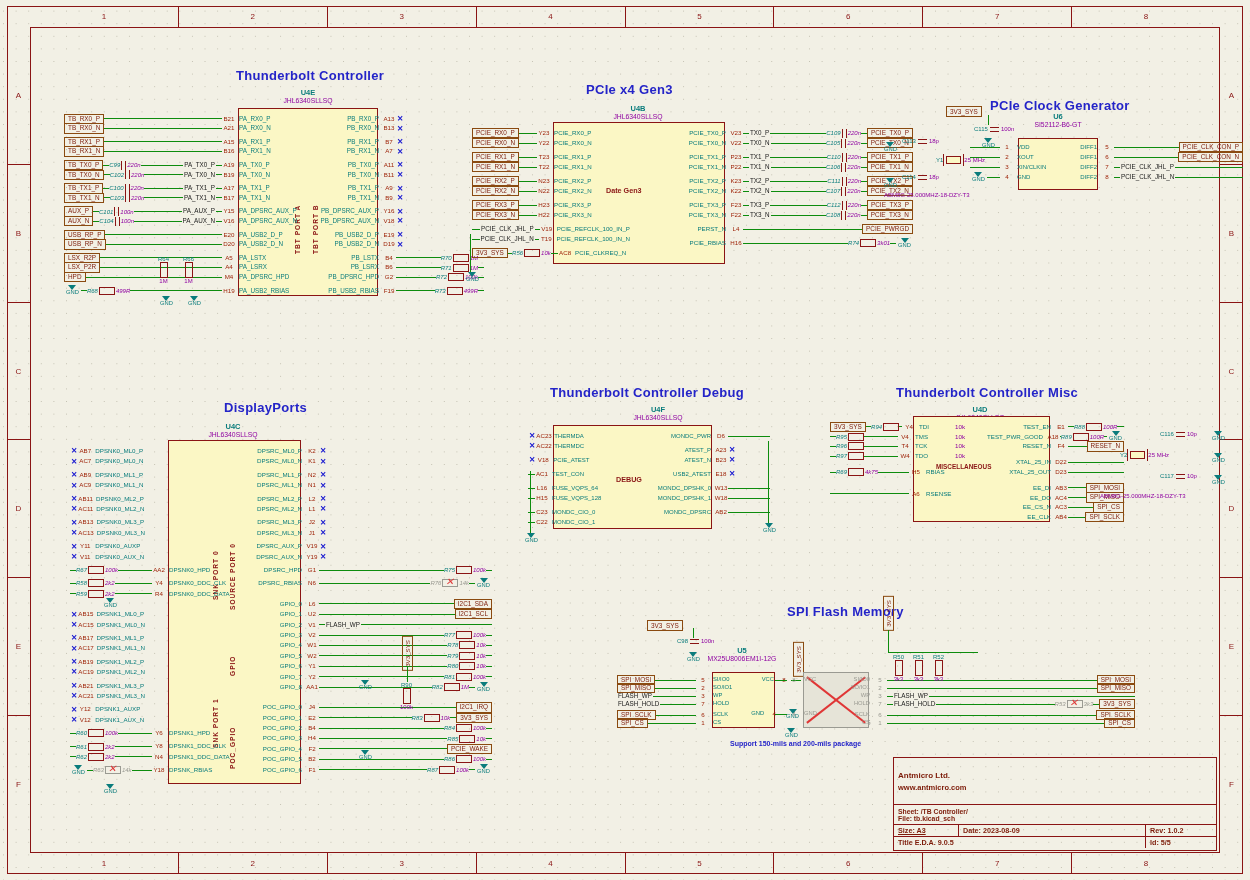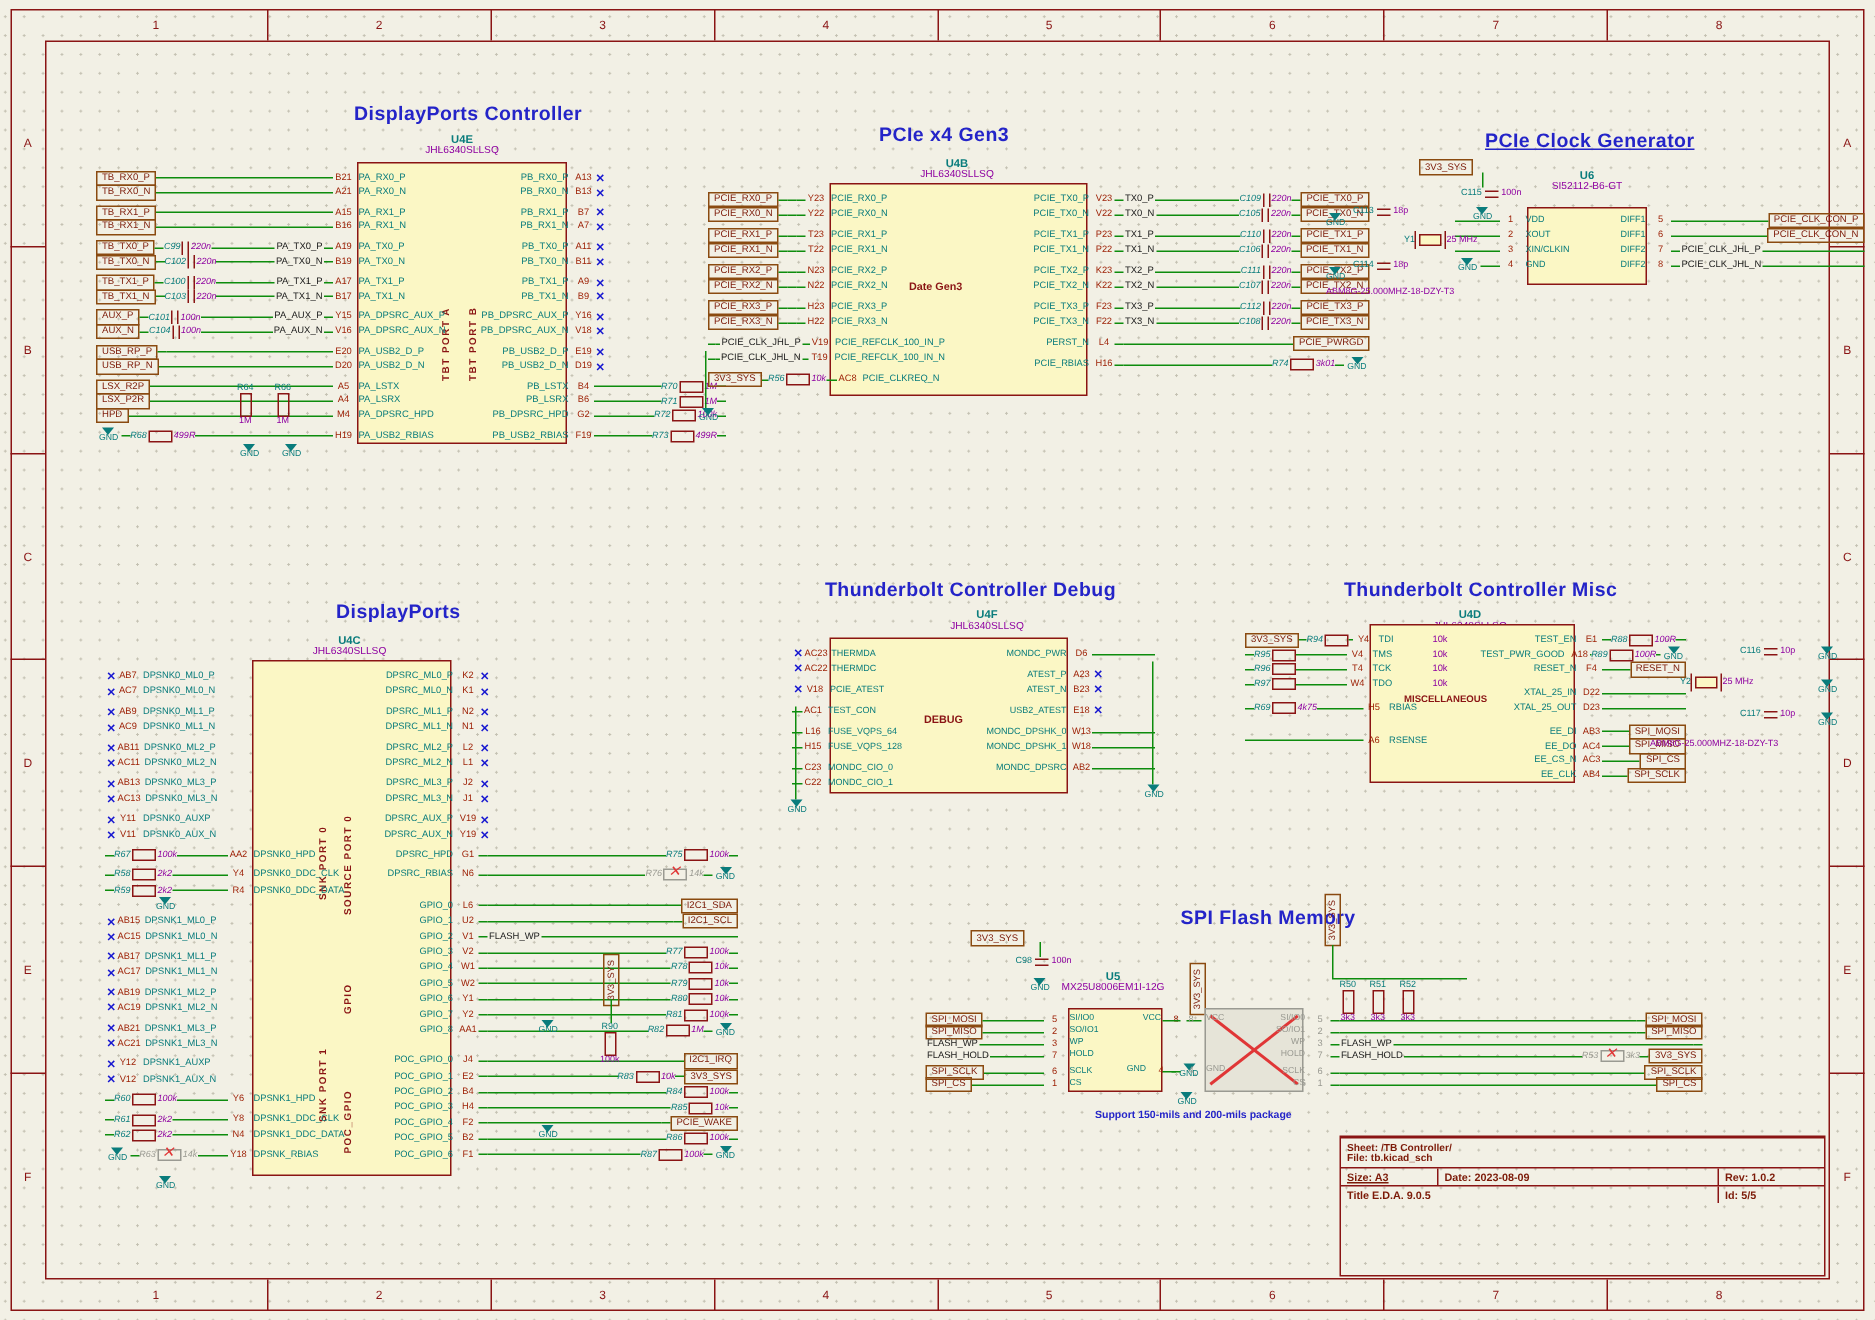--- a/index.html
+++ b/index.html
@@ -122,21 +122,21 @@
 
   <span>A</span>
       <span>B</span>
       <span>C</span>
       <span>D</span>
       <span>E</span>
       <span>F</span>
     </div>
 
   <div class="blk" style="left:58px;top:64px;width:430px;height:260px;">
-    <div class="blktitle" style="left:178px;top:4px;">DisplayPorts Controller</div>
+    <div class="blktitle" style="left:178px;top:4px;">Thunderbolt Controller</div>
     <div class="refpart" style="left:185px;top:24px;width:130px;">
       <span class="ref">U4E</span>
       <span class="part">JHL6340SLLSQ</span>
     </div>
     <div class="chipbox" style="left:180px;top:44px;width:138px;height:186px;"></div>
     <div class="vlabel" style="left:236px;top:80px;height:110px;">TBT PORT A</div>
     <div class="vlabel" style="left:254px;top:80px;height:110px;">TBT PORT B</div>
     <div class="rows lrows" style="left:6px;top:50px;width:236px;--rh:9.6px;--nw:58px;--fs:6.3px;--g:4px;--bg:8px;">
 
         <div class="prow">
@@ -894,21 +894,21 @@
 
           <span class="gndsym">
             <i class="gtri"></i>
             <i class="gtxt">GND</i>
           </span>
         </div>
       </div>
   </div>
 
   <div class="blk" style="left:878px;top:82px;width:370px;height:200px;">
-    <div class="blktitle" style="left:112px;top:4px;text-decoration:underline;">PCIe Clock Generator</div>
+    <div class="blktitle" style="left:112px;top:16px;">PCIe Clock Generator</div>
     <div class="refpart" style="left:130px;top:30px;width:100px;">
       <span class="ref">U6</span>
       <span class="part">SI52112-B6-GT</span>
     </div>
     <div class="chipbox" style="left:140px;top:56px;width:78px;height:50px;"></div>
     <div class="rows lrows" style="left:92px;top:60px;width:88px;--rh:10px;--nw:38px;--fs:6px;">
 
         <div class="prow">
 
           <span class="wiref"></span>
@@ -2232,20 +2232,24 @@
         </div>
       </div>
     <div class="agnd" style="left:170px;top:136px;">
         <i class="gtri"></i>
         <i class="gtxt">GND</i>
       </div>
     <div class="note" style="left:115px;top:148px;">Support 150-mils and 200-mils package</div>
   </div>
 
   <div class="tblock" style="left:893px;top:757px;width:322px;height:92px;">
+    <div class="tb-top">
+      <div class="tb-co">Antmicro Ltd.</div>
+      <div class="tb-web">www.antmicro.com</div>
+    </div>
     <div class="tb-sheet">
       <div>Sheet: /TB Controller/</div>
       <div>File: tb.kicad_sch</div>
     </div>
     <div class="tb-r" style="height:11px;">
       <div class="tb-cell" style="width:56px;text-decoration:underline;">Size: A3</div>
       <div class="tb-div"></div>
       <div class="tb-cell" style="flex:1;">Date: 2023-08-09</div>
       <div class="tb-div"></div>
       <div class="tb-cell" style="width:62px;">Rev: 1.0.2</div>

